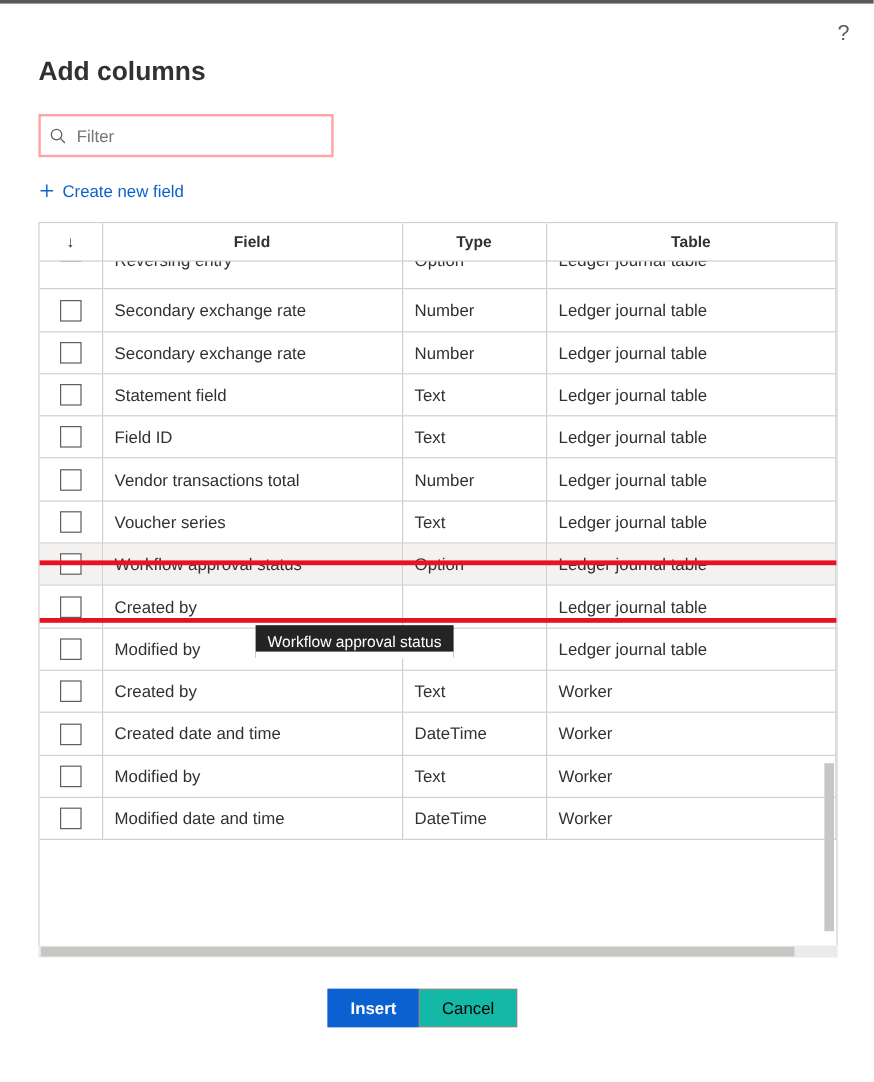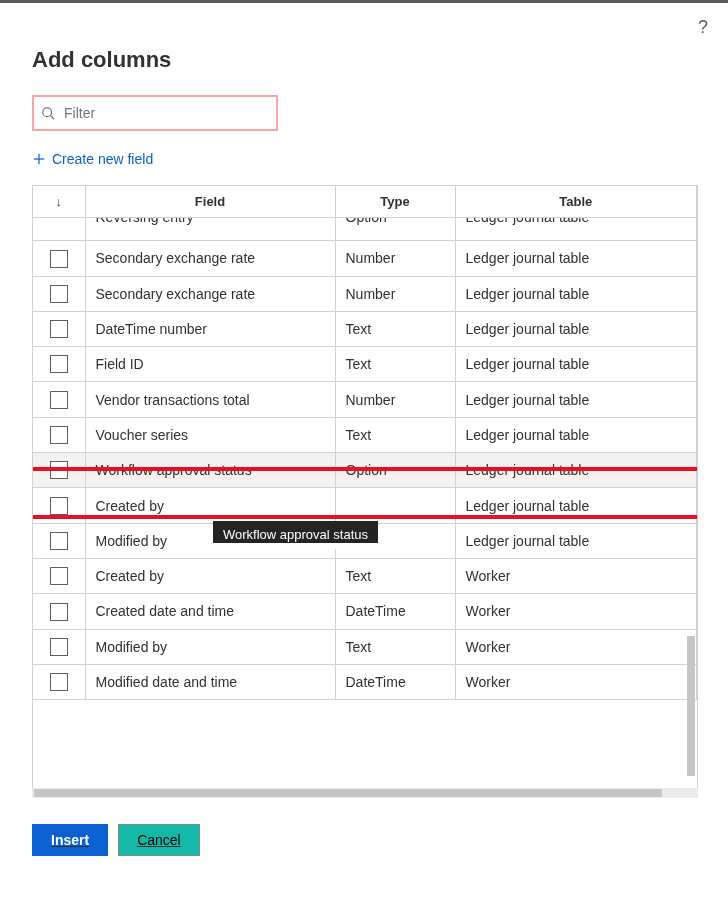--- a/index.html
+++ b/index.html
@@ -155,24 +155,22 @@
     position: absolute;
     right: 2px;
     top: 450px;
     width: 8px;
     height: 140px;
     background: #c8c6c4;
     border-radius: 0;
   }
   .footer {
     display: flex;
-    justify-content: flex-start;
-    gap: 10px;
+    justify-content: center;
     padding: 26px 26px 0 0;
-    text-decoration: underline;
   }
   .btn {
     padding: 7px 18px;
     font-size: 14px;
     font-family: inherit;
     border: 1px solid #8a8886;
     background: #14b8a6;
     cursor: pointer;
   }
   .btn.primary {
@@ -236,21 +234,21 @@
             <td>Ledger journal table</td>
           </tr>
           <tr>
             <td class="cb-cell"><span class="cb-box"></span></td>
             <td>Secondary exchange rate</td>
             <td>Number</td>
             <td>Ledger journal table</td>
           </tr>
           <tr>
             <td class="cb-cell"><span class="cb-box"></span></td>
-            <td>DateTime number</td>
+            <td>Statement field</td>
             <td>Text</td>
             <td>Ledger journal table</td>
           </tr>
           <tr>
             <td class="cb-cell"><span class="cb-box"></span></td>
             <td>Field ID</td>
             <td>Text</td>
             <td>Ledger journal table</td>
           </tr>
           <tr>

